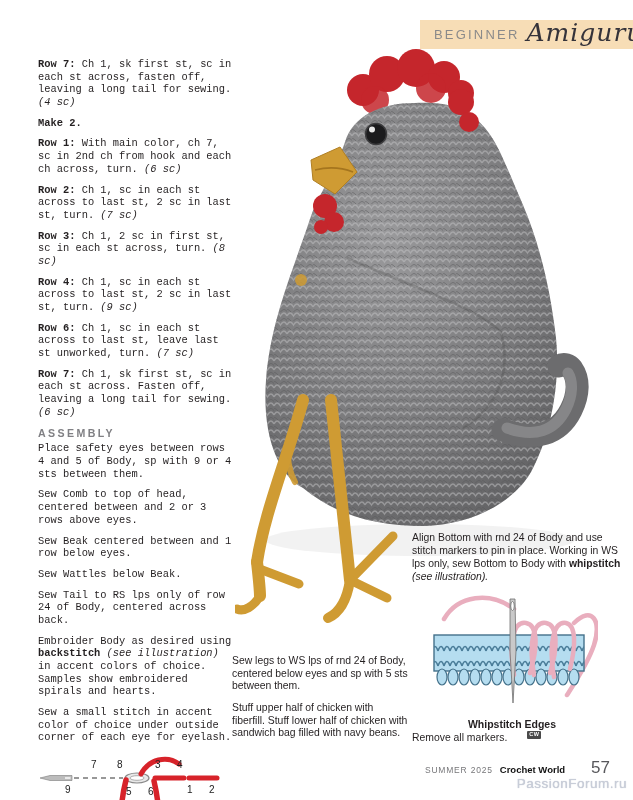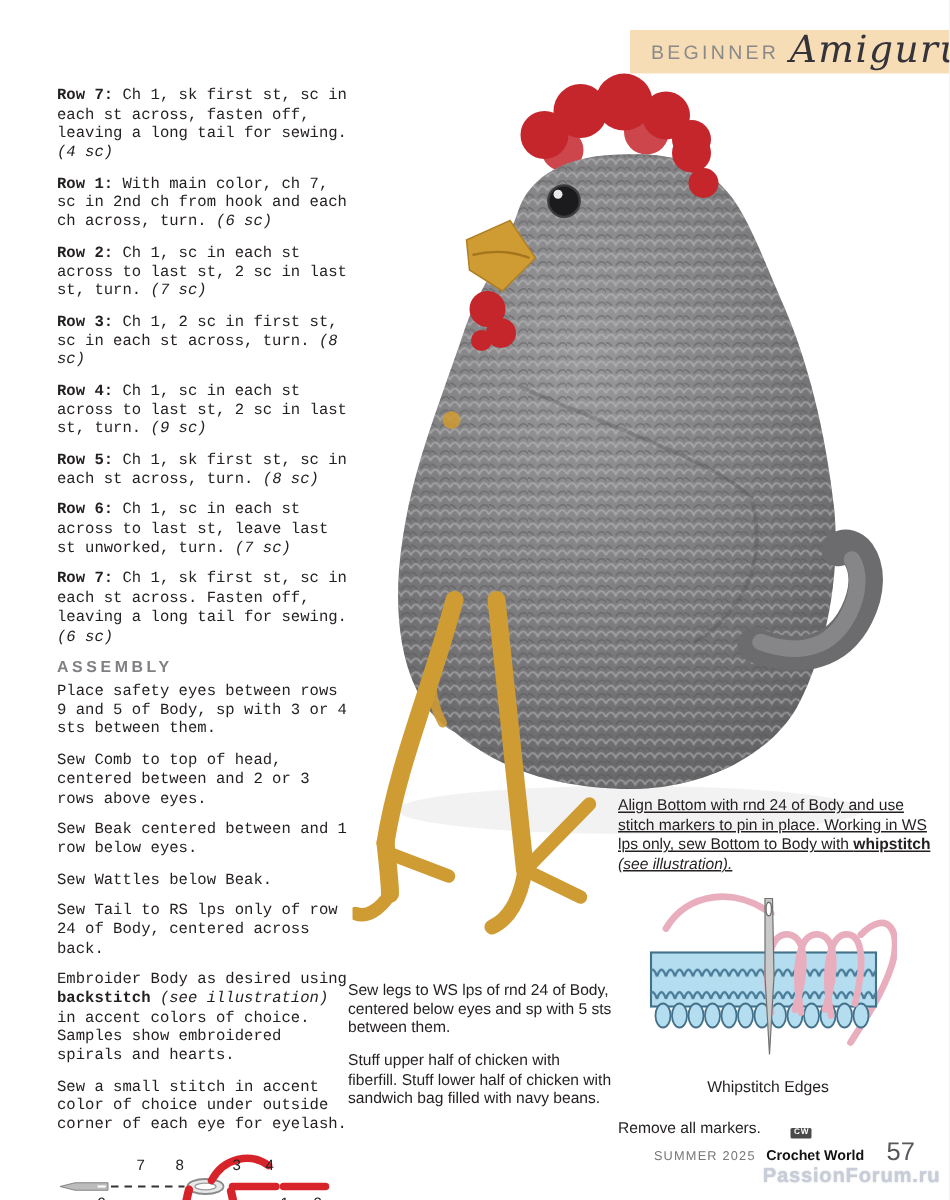--- a/index.html
+++ b/index.html
@@ -24,55 +24,55 @@
   .bs-wrap svg{position:absolute;left:0;top:0;}
   .bsnum{position:absolute;font-size:10px;color:#222;}
   .bs-label{width:195px;text-align:center;font-weight:700;font-size:10.5px;margin-top:2px;}
   
   .photo{position:absolute;left:235px;top:48px;width:398px;height:615px;pointer-events:none;}
   
   .mid-col{position:absolute;left:232px;top:655px;width:176px;font-size:10.4px;line-height:1.22;}
   .mid-col p{margin:0 0 9px 0;}
   
   .right-col{position:absolute;left:412px;top:531px;width:211px;font-size:10.4px;line-height:1.25;}
-  .right-col p{margin:0;text-decoration:underline;}
+  .right-col p{margin:0;}
   .ws-wrap{width:172px;margin:10px 0 0 14px;}
-  .ws-label{width:172px;text-align:center;font-weight:400;font-size:10.5px;margin:2px 0 0 14px;}
-  .remove-line{margin-top:14px;display:flex;align-items:flex-end;gap:20px;}
+  .ws-label{width:172px;text-align:center;font-weight:700;font-size:10.5px;margin:2px 0 0 14px;}
+  .remove-line{display:flex;align-items:flex-start;gap:20px;}
   .cw-badge{display:inline-block;background:#4a4a4a;color:#fff;font-size:5.5px;font-weight:700;
             padding:1px 2px;border-radius:1px;line-height:1;letter-spacing:.5px;}
   
   .footer{position:absolute;right:23px;top:758px;display:flex;align-items:baseline;gap:7px;justify-content:flex-end;}
   .footer .issue{font-size:8.5px;color:#77777a;letter-spacing:.8px;}
   .footer .mag{font-size:9.5px;font-weight:700;color:#121212;}
-  .footer .pagenum{font-size:17px;color:#58585c;margin-left:8px;}
-  .watermark{position:absolute;right:6px;top:776px;font-size:13.5px;font-weight:700;
+  .footer .pagenum{font-size:17px;color:#58585c;margin-left:19px;}
+  .watermark{position:absolute;right:6px;top:776px;font-size:13.5px;font-weight:400;
              color:#c8cdd8;letter-spacing:.5px;text-shadow:0 0 1px #b6bcc9;}
 </style>
 </head>
 <body>
 
 <div class="page">
 
   <div class="badge">
     <span class="level">BEGINNER</span>
     <span class="script">Amigurumi</span>
   </div>
 
   <div class="left-col">
     <p><span class="bold">Row 7:</span><span> Ch 1, sk first st, sc in each st across, fasten off, leaving a long tail for sewing. </span><span class="cnt">(4 sc)</span></p>
+    <p class="bold">Make 2.</p>
     <p><span class="bold">Row 1:</span><span> With main color, ch 7, sc in 2nd ch from hook and each ch across, turn. </span><span class="cnt">(6 sc)</span></p>
     <p><span class="bold">Row 2:</span><span> Ch 1, sc in each st across to last st, 2 sc in last st, turn. </span><span class="cnt">(7 sc)</span></p>
     <p><span class="bold">Row 3:</span><span> Ch 1, 2 sc in first st, sc in each st across, turn. </span><span class="cnt">(8 sc)</span></p>
     <p><span class="bold">Row 4:</span><span> Ch 1, sc in each st across to last st, 2 sc in last st, turn. </span><span class="cnt">(9 sc)</span></p>
-    <p><span class="bold">Row 5:</span><span> Ch 1, sk first st, sc in each st across, turn. </span><span class="cnt">(8 sc)</span></p>
     <p><span class="bold">Row 6:</span><span> Ch 1, sc in each st across to last st, leave last st unworked, turn. </span><span class="cnt">(7 sc)</span></p>
     <p><span class="bold">Row 7:</span><span> Ch 1, sk first st, sc in each st across. Fasten off, leaving a long tail for sewing. </span><span class="cnt">(6 sc)</span></p>
     <h3>ASSEMBLY</h3>
-    <p>Place safety eyes between rows 9 and 5 of Body, sp with 3 or 4 sts between them.</p>
+    <p>Place safety eyes between rows 4 and 5 of Body, sp with 9 or 4 sts between them.</p>
     <p>Sew Comb to top of head, centered between and 2 or 3 rows above eyes.</p>
     <p>Sew Beak centered between and 1 row below eyes.</p>
     <p>Sew Wattles below Beak.</p>
     <p>Sew Tail to RS lps only of row 24 of Body, centered across back.</p>
     <p><span>Embroider Body as desired using </span><span class="bold">backstitch</span><span class="ital"> (see illustration)</span><span> in accent colors of choice. Samples show embroidered spirals and hearts.</span></p>
     <p>Sew a small stitch in accent color of choice under outside corner of each eye for eyelash.</p>
 
     <div class="bs-wrap">
       <svg width="195" height="100" viewBox="0 0 195 100">
 

